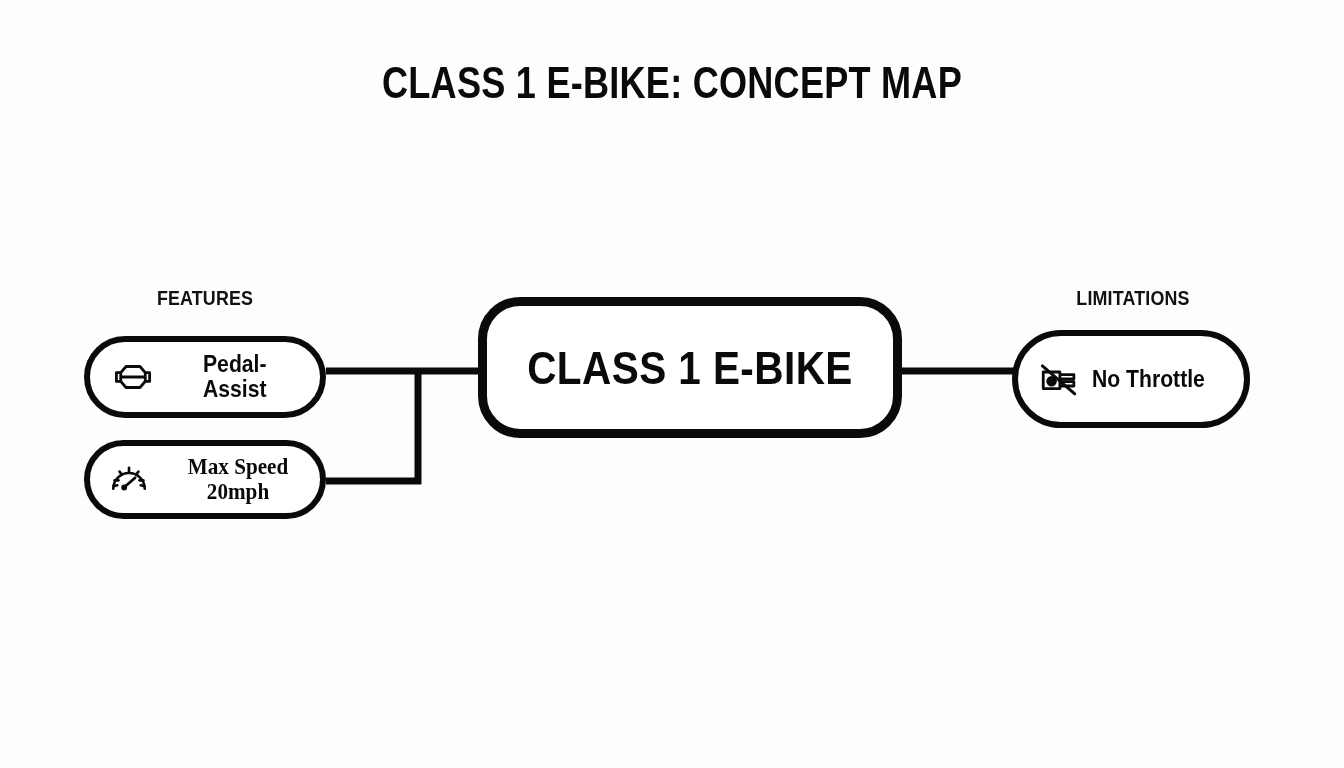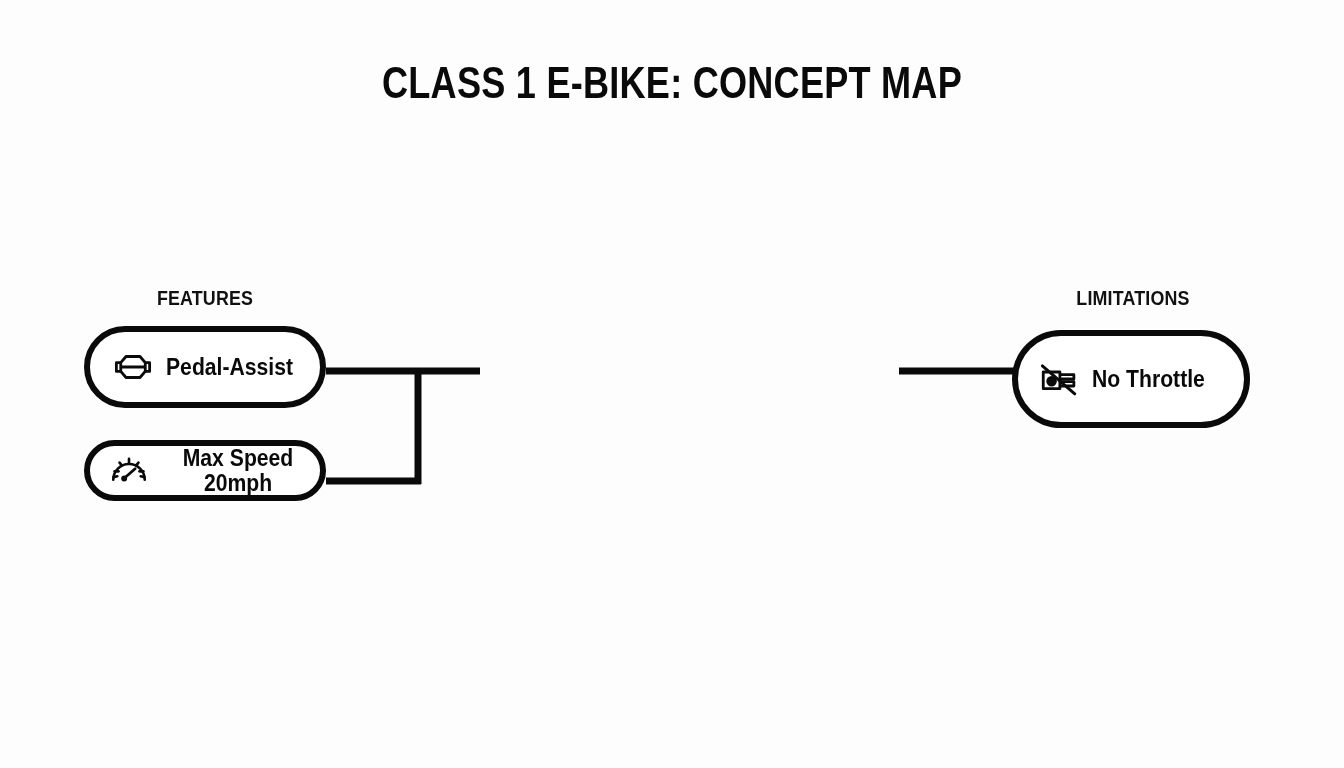--- a/index.html
+++ b/index.html
@@ -94,31 +94,33 @@
   .node-center .node-text {
     font-size: 46px;
     font-weight: 700;
     color: #0a0a0a;
     letter-spacing: 0.5px;
     white-space: nowrap;
     transform: scaleX(0.88);
   }
   .node-pedal {
     left: 84px;
-    top: 326px;
+    top: 336px;
     width: 242px;
     height: 82px;
     padding-left: 22px;
+    gap: 37px;
   }
   .node-speed {
     left: 84px;
     top: 440px;
     width: 242px;
-    height: 61px;
+    height: 79px;
     padding-left: 18px;
+    font-family: Liberation Serif, serif;
   }
   .node-throttle {
     left: 1012px;
     top: 330px;
     width: 238px;
     height: 98px;
     padding-left: 20px;
   }
   .node-label {
     font-size: 23px;
@@ -160,20 +162,23 @@
 
     <path d="M 326 481 L 421 481" stroke="#0a0a0a" stroke-width="7" fill="none" stroke-linecap="butt"></path>
 
     <path d="M 418 368 L 418 484" stroke="#0a0a0a" stroke-width="7" fill="none" stroke-linecap="butt"></path>
 
     <path d="M 418 371 L 480 371" stroke="#0a0a0a" stroke-width="7" fill="none" stroke-linecap="butt"></path>
 
     <path d="M 899 371 L 1014 371" stroke="#0a0a0a" stroke-width="7" fill="none" stroke-linecap="butt"></path>
   </svg>
 
+  <div class="node node-center">
+    <span class="node-text">CLASS 1 E-BIKE</span>
+  </div>
 
   <div class="node node-pedal">
     <svg class="icon" viewBox="0 0 48 48">
       <g fill="none" stroke="#0a0a0a" stroke-width="3.2" stroke-linejoin="round" stroke-linecap="round">
         <path d="M 16 12 L 32 12 L 38 19 L 38 29 L 32 36 L 16 36 L 10 29 L 10 19 Z"></path>
         <line x1="11" y1="24" x2="37" y2="24"></line>
         <path d="M 10 19 L 5 19 L 5 29 L 10 29"></path>
         <path d="M 38 19 L 43 19 L 43 29 L 38 29"></path>
       </g>
     </svg>

